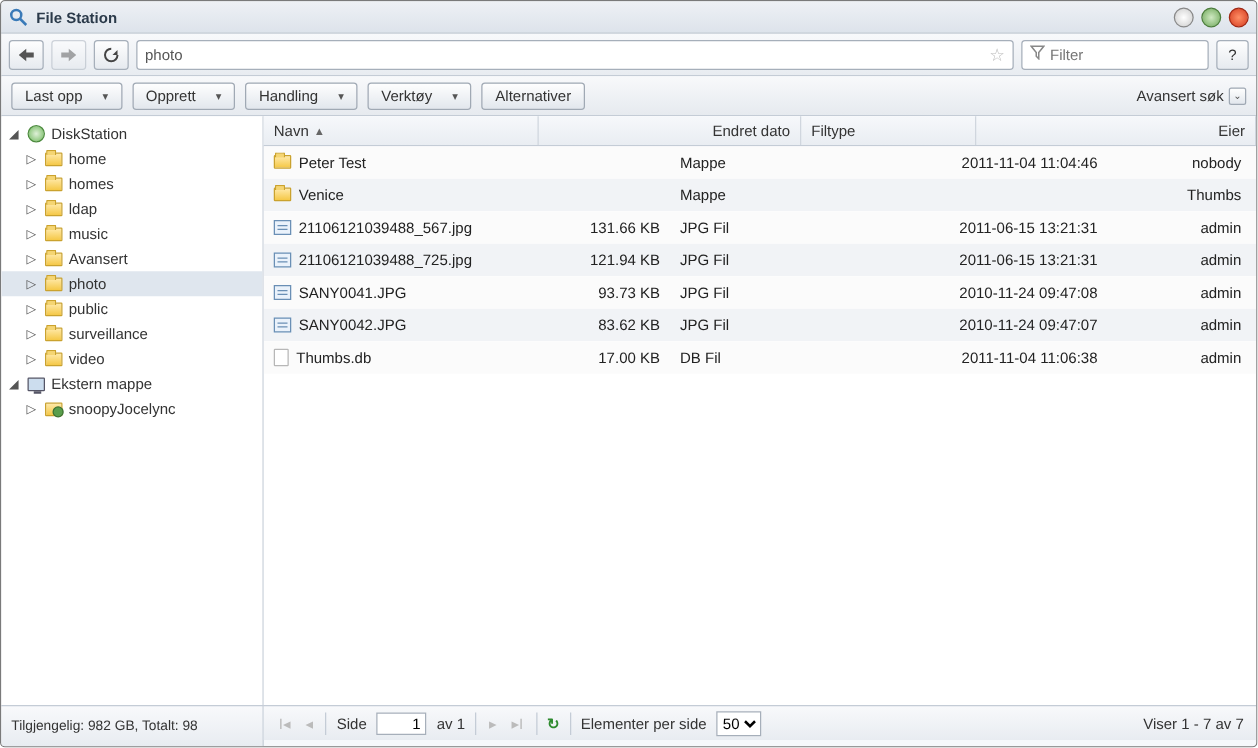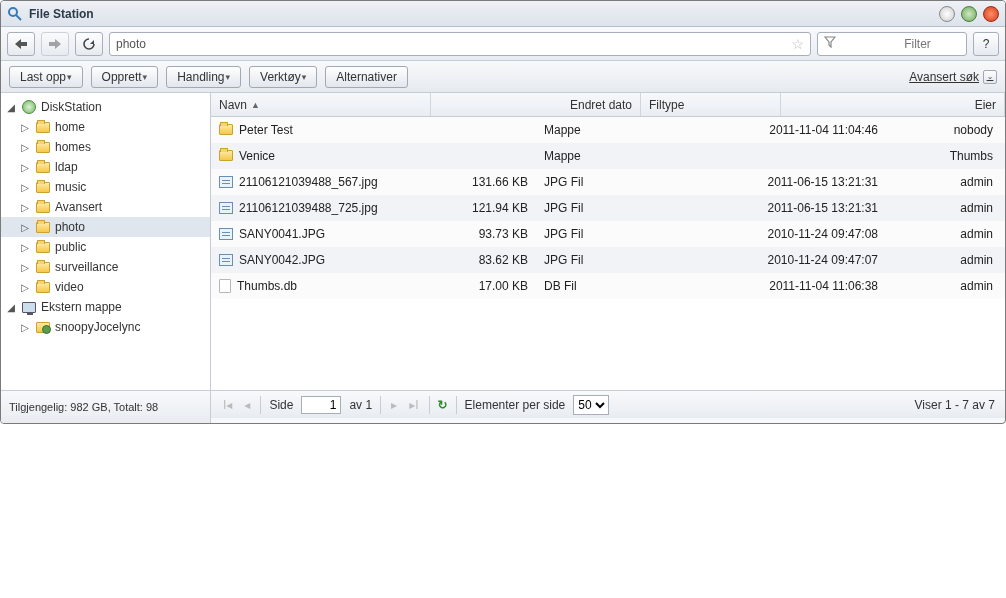--- a/index.html
+++ b/index.html
@@ -1,40 +1,40 @@
 <!DOCTYPE html>
 <html><head>
 <meta charset="utf-8">
 <style>
   * { box-sizing: border-box; margin: 0; padding: 0; }
   html, body { width: 1006px; height: 598px; font-family: Arial, Helvetica, sans-serif; font-size: 12px; color: #333; background: #fff; }
-  .window { width: 1006px; height: 424px; border: 1px solid #7a7a7a; background: #f6f8fb; display: flex; flex-direction: column; border-radius: 4px; overflow: hidden; }
+  .window { width: 1006px; height: 598px; border: 1px solid #7a7a7a; background: #f6f8fb; display: flex; flex-direction: column; border-radius: 4px; overflow: hidden; }
   .titlebar { height: 26px; background: linear-gradient(#eef1f5, #dde3eb); border-bottom: 1px solid #b5bfc9; display: flex; align-items: center; padding: 0 6px; }
   .titlebar .app-icon { width: 16px; height: 16px; margin-right: 6px; }
   .titlebar .title { font-weight: bold; color: #2b3a4a; flex: 1; }
   .titlebar .win-controls { display: flex; gap: 6px; }
   .circle-btn { width: 16px; height: 16px; border-radius: 50%; border: 1px solid #888; display: inline-block; background: radial-gradient(#fff, #ccc); }
   .circle-btn.close { background: radial-gradient(#ff8f66, #d43b1f); border-color: #a02814; }
   .circle-btn.maximize { background: radial-gradient(#cfe9c2, #6fa85a); border-color: #4c7d3c; }
 
   .navbar { height: 34px; background: linear-gradient(#f8f9fb, #e8ecf1); border-bottom: 1px solid #c4ccd6; display: flex; align-items: center; padding: 0 6px; gap: 6px; }
   .icon-btn { height: 24px; min-width: 28px; border: 1px solid #a6afba; border-radius: 3px; background: linear-gradient(#fefefe, #e6eaef); display: inline-flex; align-items: center; justify-content: center; padding: 0 6px; cursor: pointer; }
   .icon-btn.disabled { opacity: 0.5; cursor: default; }
   .pathbox { flex: 1; height: 24px; border: 1px solid #a6afba; border-radius: 3px; background: #fff; display: flex; align-items: center; padding: 0 6px; }
   .pathbox input { border: none; outline: none; flex: 1; font-size: 12px; color: #555; background: transparent; }
   .star { color: #bbb; font-size: 14px; }
   .filterbox { width: 150px; height: 24px; border: 1px solid #a6afba; border-radius: 3px; background: #fff; display: flex; align-items: center; padding: 0 6px; }
-  .filterbox input { border: none; outline: none; flex: 1; font-size: 12px; color: #000000; background: transparent; text-align: center; }
+  .filterbox input { border: none; outline: none; flex: 1; font-size: 12px; color: #000000; background: transparent; }
   .help-btn { height: 24px; width: 26px; border: 1px solid #a6afba; border-radius: 3px; background: linear-gradient(#fefefe, #e6eaef); display: flex; align-items: center; justify-content: center; cursor: pointer; }
 
   .toolbar { height: 32px; background: linear-gradient(#f8f9fb, #e6eaef); border-bottom: 1px solid #c4ccd6; display: flex; align-items: center; padding: 0 8px; gap: 8px; }
-  .tbtn { height: 22px; border: 1px solid #a0a9b4; border-radius: 3px; background: linear-gradient(#fefefe, #e2e7ed); padding: 0 10px; display: inline-flex; align-items: center; gap: 1px; font-size: 12px; color: #333; cursor: pointer; }
+  .tbtn { height: 22px; border: 1px solid #a0a9b4; border-radius: 3px; background: linear-gradient(#fefefe, #e2e7ed); padding: 0 10px; display: inline-flex; align-items: center; gap: 16px; font-size: 12px; color: #333; cursor: pointer; }
   .tbtn .caret { font-size: 9px; color: #555; }
   .toolbar .spacer { flex: 1; }
-  .adv-search { font-size: 12px; color: #333; display: flex; align-items: center; gap: 4px; cursor: pointer; text-decoration: underline; }
+  .adv-search { font-size: 12px; color: #333; display: flex; align-items: center; gap: 4px; cursor: pointer; }
   .adv-caret-box { width: 14px; height: 14px; border: 1px solid #a0a9b4; border-radius: 2px; background: linear-gradient(#fefefe, #e2e7ed); display: flex; align-items: center; justify-content: center; font-size: 8px; color: #555; }
 
   .body { flex: 1; display: flex; min-height: 0; }
   .sidebar { width: 210px; background: #fff; border-right: 1px solid #c4ccd6; overflow: auto; padding-top: 4px; }
   .tree-root { font-size: 12px; }
   .tree-row { display: flex; align-items: center; height: 20px; padding-left: 4px; white-space: nowrap; cursor: pointer; }
   .tree-row.selected { background: #dfe6ee; }
   .tree-toggle { width: 12px; text-align: center; color: #555; font-size: 10px; user-select: none; }
   .tree-icon { width: 16px; height: 14px; margin: 0 4px; display: inline-flex; align-items: center; justify-content: center; }
   .folder-icon { width: 14px; height: 11px; background: linear-gradient(#ffe9a8, #f5c847); border: 1px solid #caa22e; border-radius: 1px; position: relative; }

